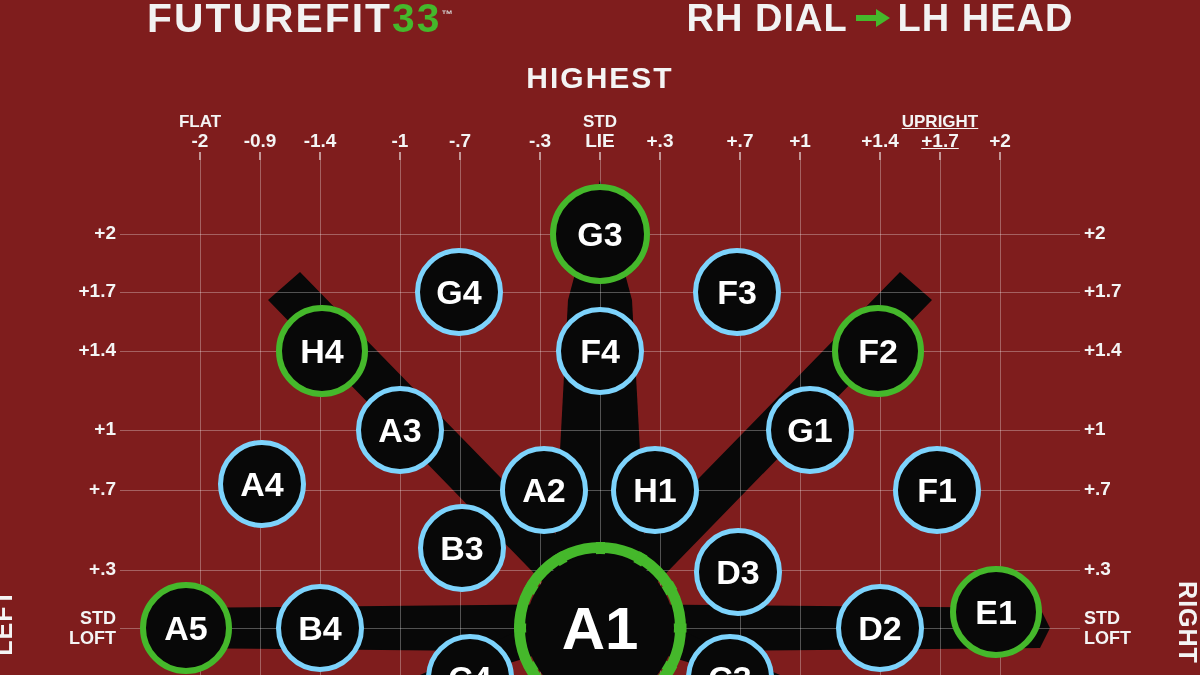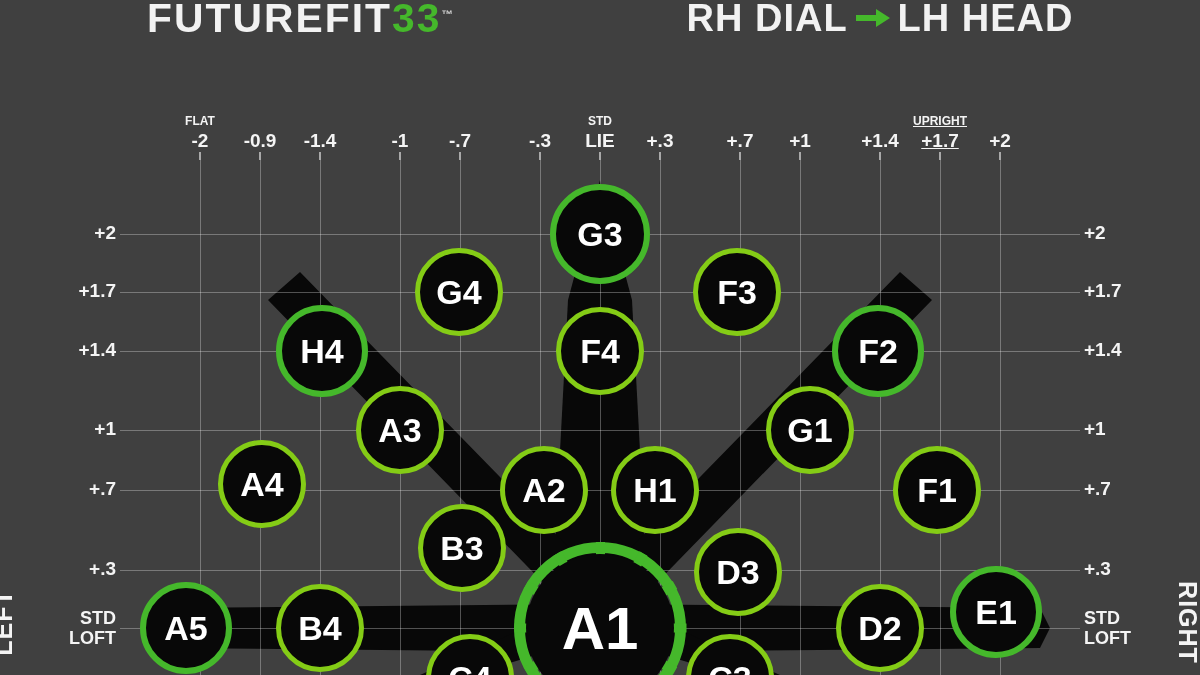--- a/index.html
+++ b/index.html
@@ -2,21 +2,21 @@
 <html><head>
 <meta charset="utf-8">
 <style>
   * { box-sizing: border-box; margin: 0; padding: 0; }
   html, body {
     width: 1200px; height: 675px;
     background: #555557;
     font-family: "Liberation Sans", sans-serif;
     overflow: hidden;
   }
-  #stage { position: relative; width: 1200px; height: 675px; background: #404040; }
+  #stage { position: relative; width: 1200px; height: 675px; background: #7f1d1d; }
 
   
   .logo {
     position: absolute; left: 0; top: -4px; width: 600px; height: 44px;
     display: flex; align-items: center; justify-content: center;
   }
   .logo-txt {
     font-size: 40px; font-weight: bold; letter-spacing: 2px;
     color: #f2f2f2; font-stretch: condensed;
     transform: scaleX(1.02);
@@ -55,21 +55,21 @@
   }
   .gl { position: absolute; background: rgba(255,255,255,0.30); }
   .gl.v { width: 1px; top: 0; bottom: -30px; }
   .gl.h { height: 1px; left: 0; right: 0; }
 
   
   .xtick {
     position: absolute; text-align: center; width: 80px;
     color: #f4f4f4; font-weight: bold; font-size: 19px; line-height: 19px;
   }
-  .xtick .cap { display: block; font-size: 12px; }
+  .xtick .cap { display: block; font-size: 17px; }
   .xtick .val { display: block; }
 
   .ytick {
     position: absolute; color: #f4f4f4; font-weight: bold;
     font-size: 19px; line-height: 20px; white-space: nowrap;
   }
   .ytick.l { text-align: right; }
   .ytick.r { text-align: left; }
   .ytick .cap { display: block; font-size: 18px; }
 
@@ -79,21 +79,21 @@
   #web { position: absolute; left: 0; top: 0; width: 1200px; height: 675px; pointer-events: none; }
 
   
   .node {
     position: absolute; border-radius: 50%;
     background: #080808;
     display: flex; align-items: center; justify-content: center;
     color: #ffffff; font-weight: bold;
     font-size: 34px; letter-spacing: 0px;
   }
-  .node.white { border: 5px solid #84cc16; }
+  .node.white { border: 5px solid #7dd3fc; }
   .node.green { border: 6px solid #45b82b; }
 
   .center-node {
     position: absolute; border-radius: 50%;
     background: #080808; display: flex; align-items: center; justify-content: center;
     color: #ffffff; font-weight: bold; font-size: 60px;
   }
   .center-ring {
     position: absolute; border-radius: 50%;
     border: 11px solid #45b82b;
@@ -118,20 +118,21 @@
   <div class="headline">
     <span class="headline-txt">RH DIAL</span>
     <span class="arrow-ico">
       <svg width="34" height="22" viewBox="0 0 34 22">
         <path d="M0 8 H20 V2 L34 11 L20 20 V14 H0 Z" fill="#45b82b"></path>
       </svg>
     </span>
     <span class="headline-txt">LH HEAD</span>
   </div>
 
+  <div class="highest">HIGHEST</div>
 
   <div class="side-cap side-left">LEFT</div>
   <div class="side-cap side-right">RIGHT</div>
 
   <svg id="web" viewBox="0 0 1200 675">
     <g fill="#080808">
 
       <path d="M600 640 L650 640 L632 300 L600 180 L568 300 L550 640 Z"></path>
 
       <path d="M590 640 L560 600 L268 300 L300 272 L620 600 Z"></path>

